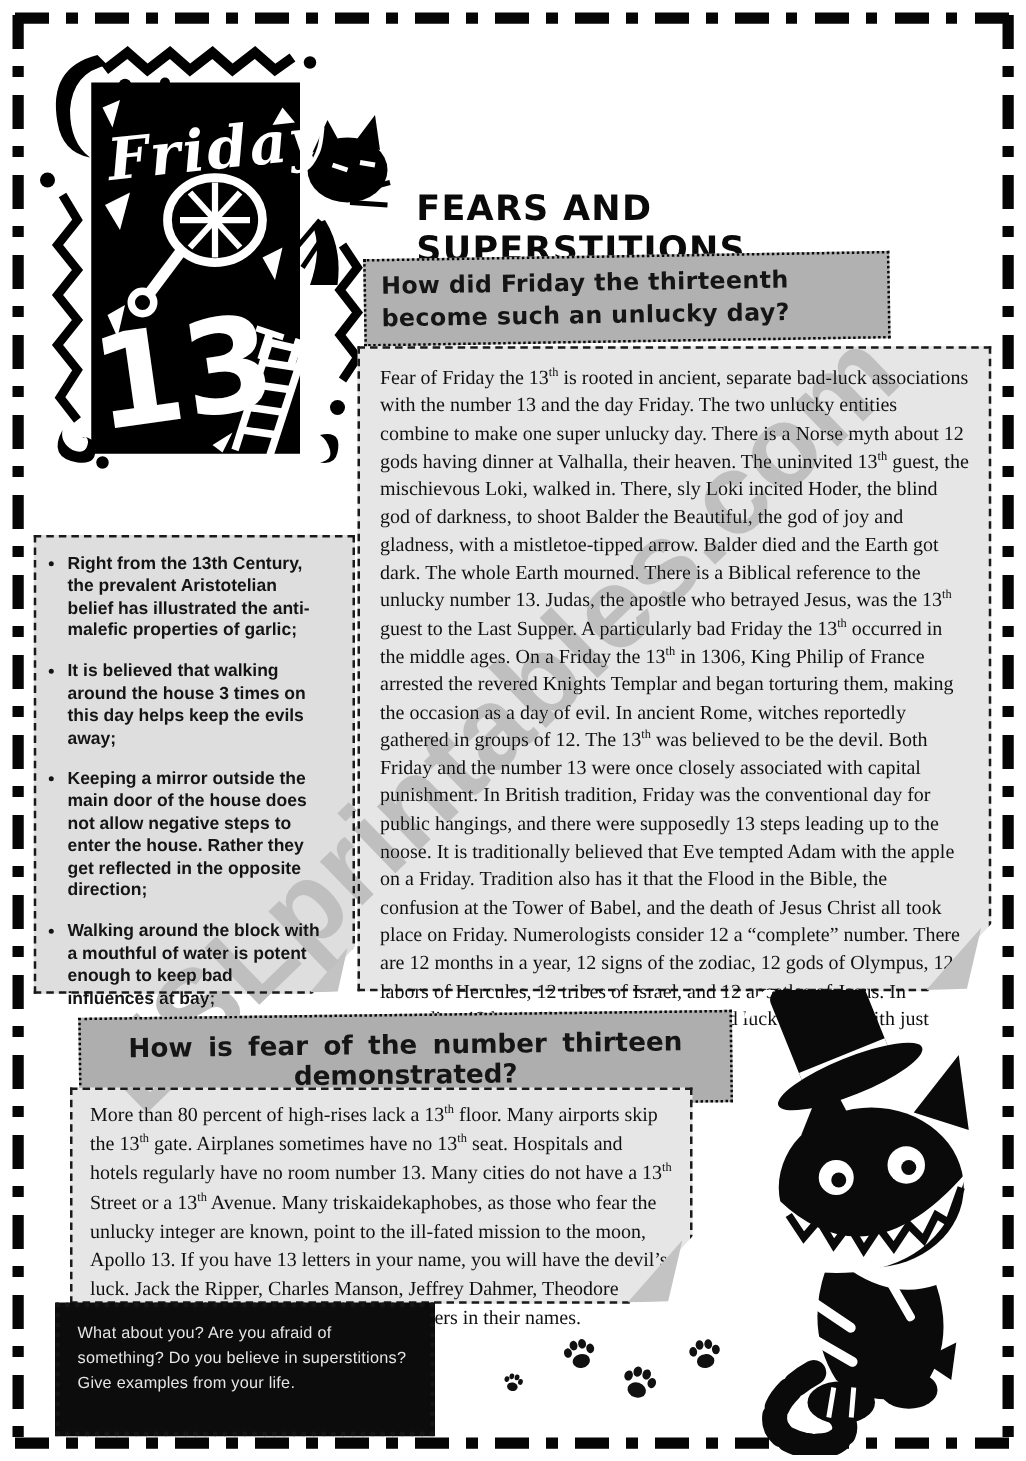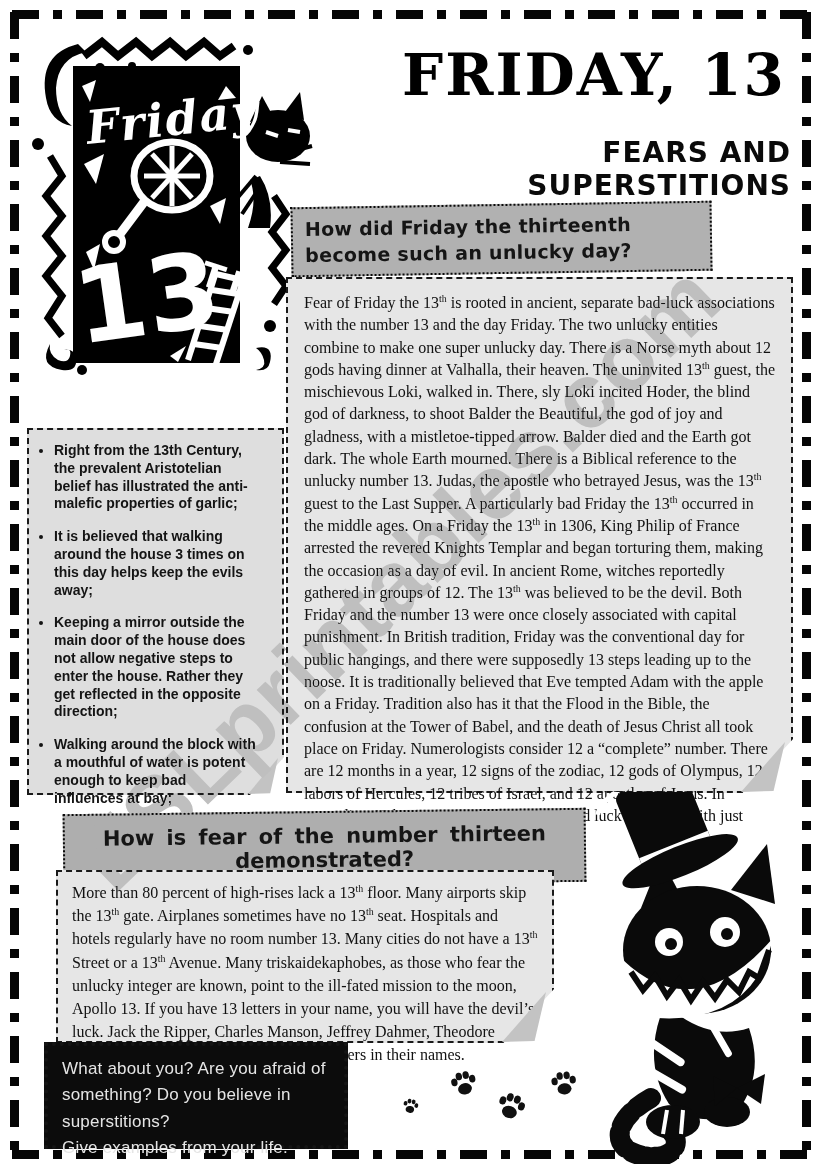--- a/index.html
+++ b/index.html
@@ -17,21 +17,21 @@
   .pb-top{top:10px;} .pb-bottom{bottom:10px;} .pb-left{left:10px;} .pb-right{right:10px;}
 
   .abs{position:absolute;}
 
   .main-title{
     left:380px; top:44px; width:428px; text-align:center;
     font-family:"DejaVu Serif", serif; font-weight:700; font-size:58px;
     letter-spacing:2px; line-height:1.1; color:#000;
   }
   .subtitle{
-    left:333px; top:136px; width:458px; text-align:right;
+    left:333px; top:150px; width:458px; text-align:left;
     font-family:"DejaVu Sans", sans-serif; font-weight:600; font-size:28px;
     letter-spacing:1px; color:#0a0a0a;
   }
 
   .gray-header{
     background:#b1b1b1; border:2px dotted #0a0a0a;
     font-family:"DejaVu Sans", sans-serif; font-weight:700; color:#151515;
     white-space:pre-line; box-sizing:border-box;
   }
   .gh1{left:291px; top:204px; width:421px; padding:7px 12px; font-size:19px;
@@ -60,21 +60,21 @@
   .curl-cover{position:absolute; right:-3px; bottom:-3px; width:52px; height:56px;
     background:#fff; clip-path:polygon(100% 0,100% 100%,0 100%);}
   .curl-fold{position:absolute; right:6px; bottom:-1px; width:44px; height:50px;
     background:#c3c3c3; clip-path:polygon(0 100%,100% 0,74% 98%);}
   .curl-sm .curl-cover{width:36px;height:40px;}
   .curl-sm .curl-fold{width:30px;height:36px;right:4px;}
 
   .question-box{
     left:44px; top:1042px; width:304px; height:107px; box-sizing:border-box;
     background:#0c0c0c; border:4px dotted #151515; color:#e5e5e5;
-    padding:10px 14px; font-size:17px; line-height:1.55; white-space:pre-line;
+    padding:10px 14px; font-size:13px; line-height:1.55; white-space:pre-line;
     letter-spacing:0.2px;
   }
 
   .watermark{
     left:-90px; top:520px; width:1000px; height:140px; text-align:center;
     transform:rotate(-44deg); font-size:92px; font-weight:700;
     font-family:"Liberation Sans", sans-serif; color:#bfbfbf;
     mix-blend-mode:darken; z-index:40; pointer-events:none; letter-spacing:1px;
   }
 
@@ -153,21 +153,20 @@
     <g fill="#fff">
       <polygon points="64,138 84,128 76,158"></polygon>
         <polygon points="190,180 206,172 200,198"></polygon>
       <polygon points="66,226 80,218 74,244"></polygon>
         <polygon points="150,330 166,320 158,336"></polygon>
       <polygon points="206,60 216,72 198,74"></polygon>
         <polygon points="62,60 76,54 70,76"></polygon>
     </g>
   </svg>
 
-  <div class="abs main-title">FRIDAY, 13</div>
   <div class="abs subtitle">FEARS AND SUPERSTITIONS</div>
 
   <div class="abs gray-header gh1">How did Friday the thirteenth
 become such an unlucky day?</div>
   <div class="abs paper-box box1">
     <span>Fear of Friday the 13<sup>th</sup> is rooted in ancient, separate bad-luck associations with the number 13 and the day Friday. The two unlucky entities combine to make one super unlucky day. There is a Norse myth about 12 gods having dinner at Valhalla, their heaven. The uninvited 13<sup>th</sup> guest, the mischievous Loki, walked in. There, sly Loki incited Hoder, the blind god of darkness, to shoot Balder the Beautiful, the god of joy and gladness, with a mistletoe-tipped arrow. Balder died and the Earth got dark. The whole Earth mourned. There is a Biblical reference to the unlucky number 13. Judas, the apostle who betrayed Jesus, was the 13<sup>th</sup> guest to the Last Supper. A particularly bad Friday the 13<sup>th</sup> occurred in the middle ages. On a Friday the 13<sup>th</sup> in 1306, King Philip of France arrested the revered Knights Templar and began torturing them, making the occasion as a day of evil. In ancient Rome, witches reportedly gathered in groups of 12. The 13<sup>th</sup> was believed to be the devil. Both Friday and the number 13 were once closely associated with capital punishment. In British tradition, Friday was the conventional day for public hangings, and there were supposedly 13 steps leading up to the noose. It is traditionally believed that Eve tempted Adam with the apple on a Friday. Tradition also has it that the Flood in the Bible, the confusion at the Tower of Babel, and the death of Jesus Christ all took place on Friday. Numerologists consider 12 a “complete” number. There are 12 months in a year, 12 signs of the zodiac, 12 gods of Olympus, 12 labors of Hercules, 12 tribes of Israel, and 12 apostles of Jesus. In exceeding 12 by 1, 13’s association with bad luck has to do with just being a little beyond completeness.</span>
     <span class="curl-cover"></span>
     <span class="curl-fold"></span>
   </div>
 

